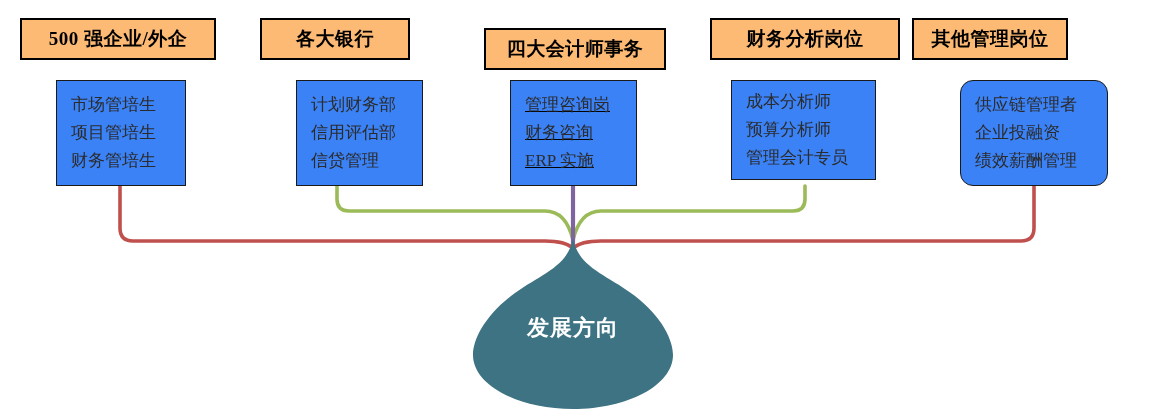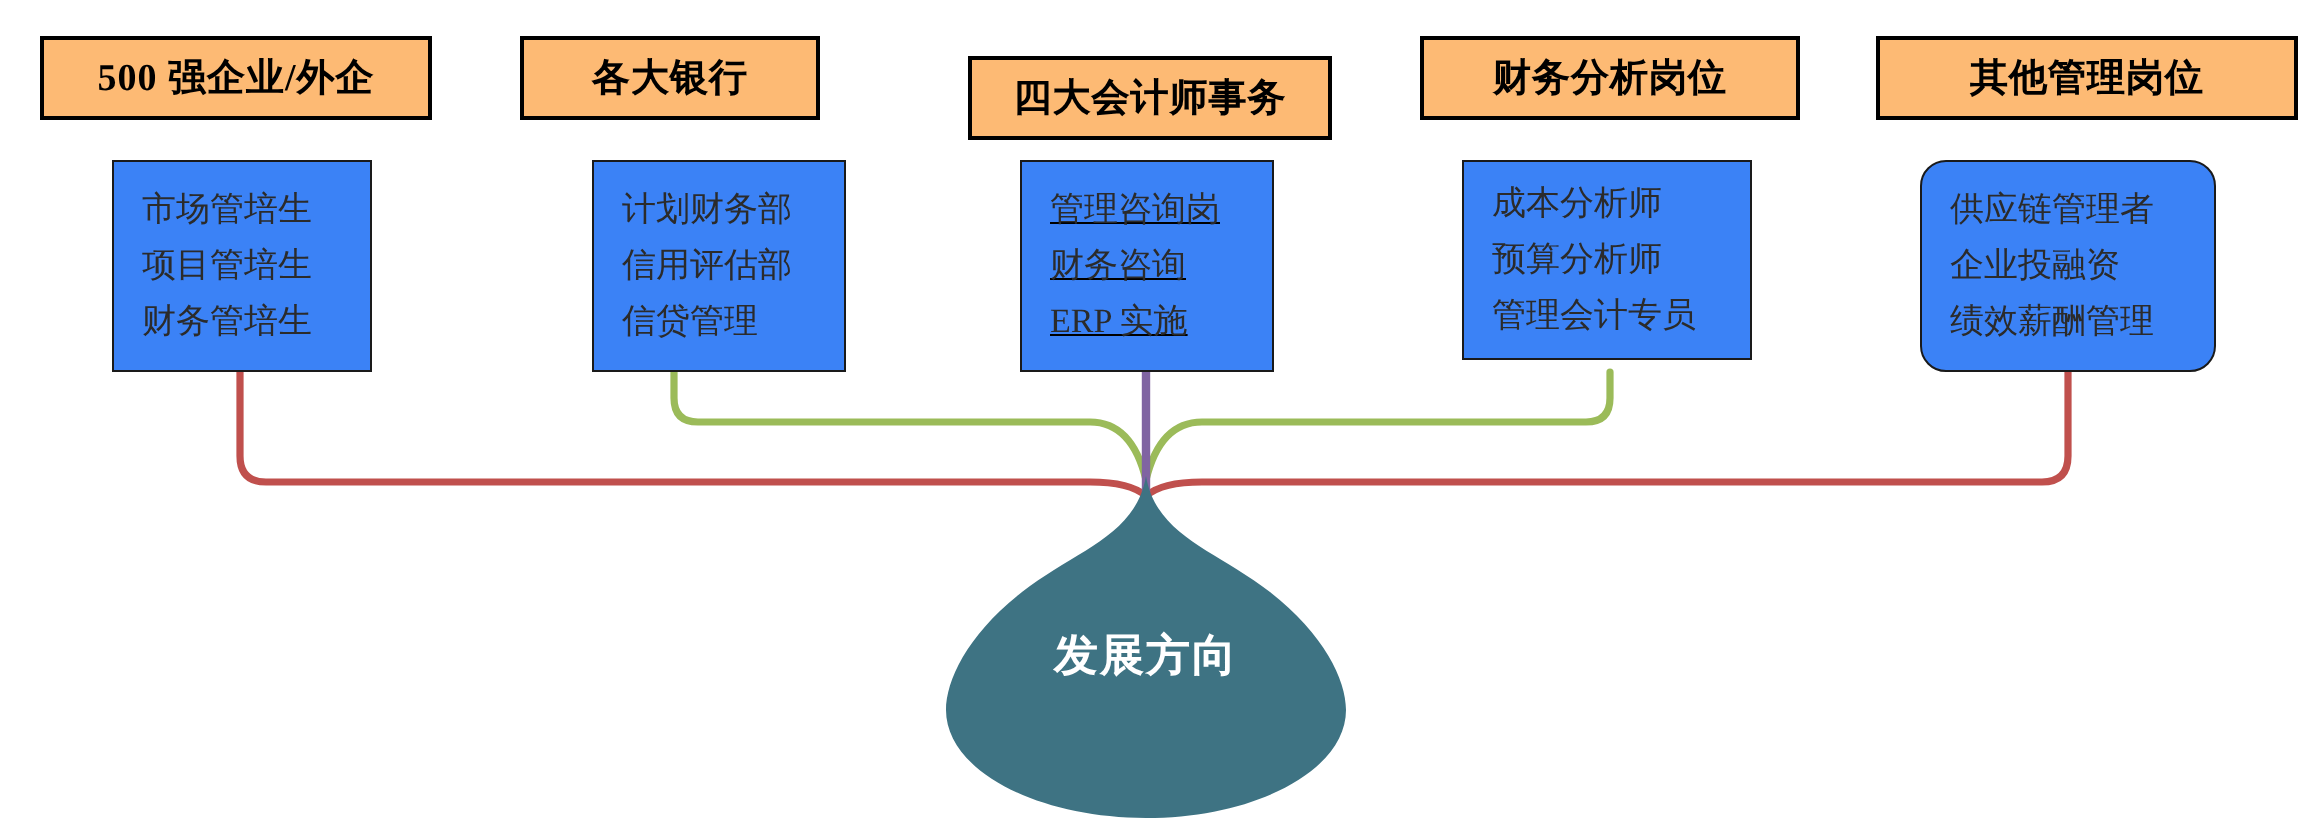--- a/index.html
+++ b/index.html
@@ -117,21 +117,21 @@
     <div class="content-line">ERP 实施</div>
   </div>
 
   <div class="header-box" style="left:710px; top:18px; width:190px; height:42px;">财务分析岗位</div>
   <div class="content-box" style="left:731px; top:80px; width:145px; height:100px;">
     <div class="content-line">成本分析师</div>
     <div class="content-line">预算分析师</div>
     <div class="content-line">管理会计专员</div>
   </div>
 
-  <div class="header-box" style="left:938px; top:18px; width:211px; height:42px;">其他管理岗位</div>
+  <div class="header-box" style="left:912px; top:18px; width:156px; height:42px;">其他管理岗位</div>
   <div class="content-box" style="left:960px; top:80px; width:148px; height:106px;border-radius:13px;">
     <div class="content-line">供应链管理者</div>
     <div class="content-line">企业投融资</div>
     <div class="content-line">绩效薪酬管理</div>
   </div>
 
   <div id="drop-label">发展方向</div>
 
 </div>
 

